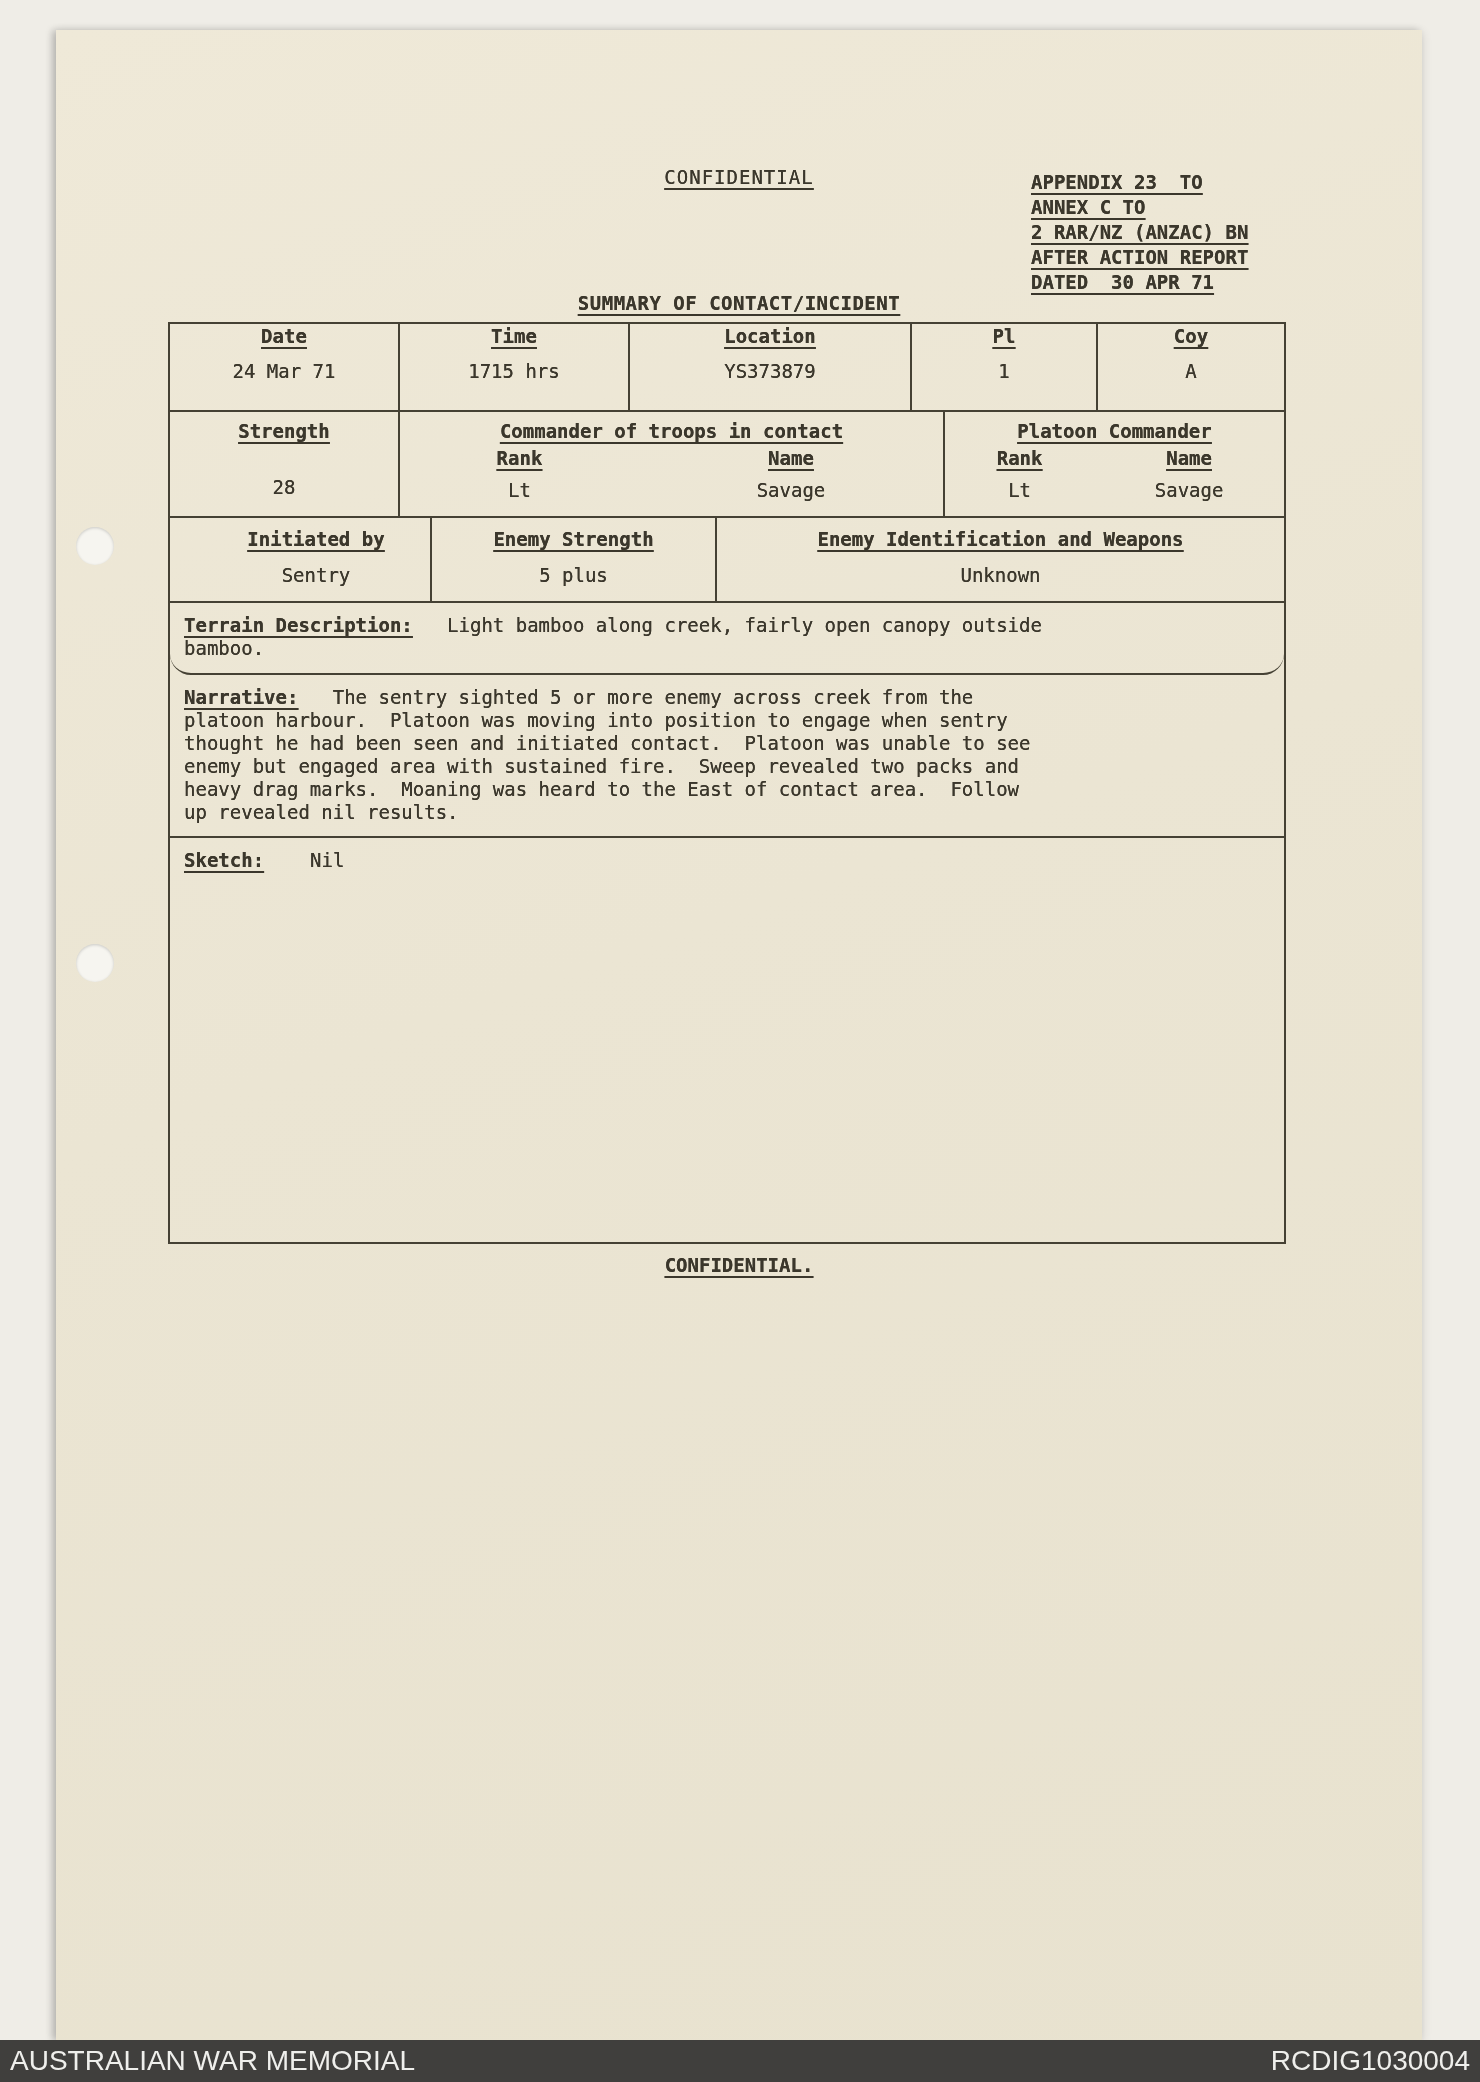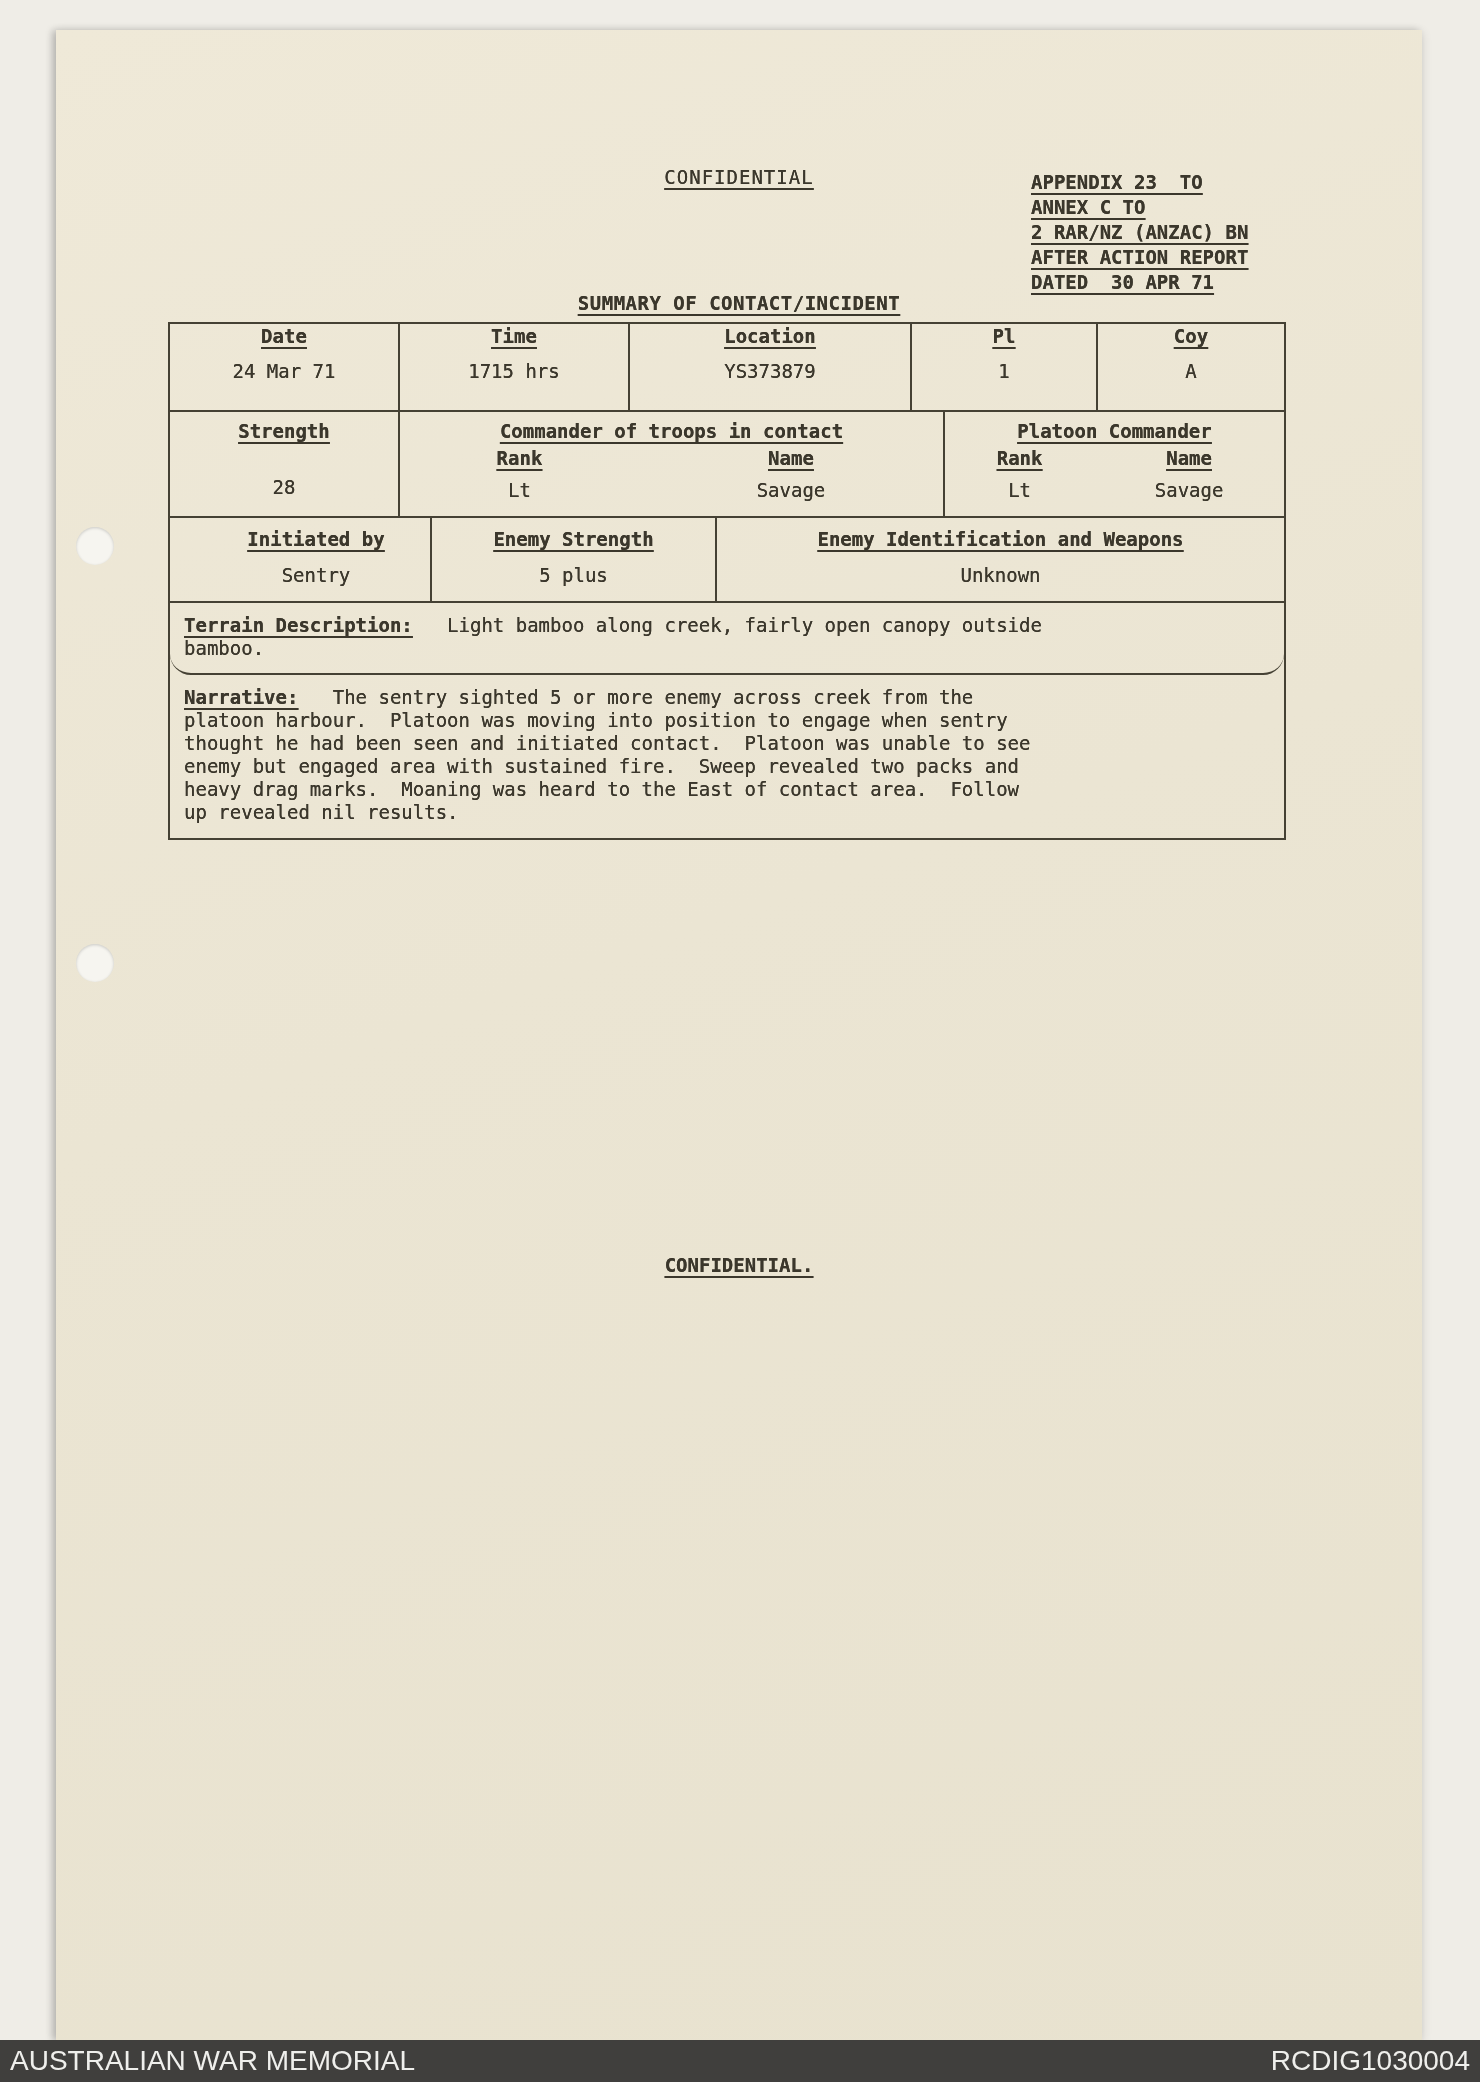--- a/index.html
+++ b/index.html
@@ -186,20 +186,25 @@
       <div class="block-cell">
         <span class="hdr u tw">Narrative:</span><span class="tw">   The sentry sighted 5 or more enemy across creek from the
 platoon harbour.  Platoon was moving into position to engage when sentry
 thought he had been seen and initiated contact.  Platoon was unable to see
 enemy but engaged area with sustained fire.  Sweep revealed two packs and
 heavy drag marks.  Moaning was heard to the East of contact area.  Follow
 up revealed nil results.</span>
       </div>
     </div>
 
+    <div class="row r-sketch">
+      <div class="block-cell">
+        <span class="hdr u tw">Sketch:</span><span class="sketch-val">Nil</span>
+      </div>
+    </div>
 
   </div>
 
   <div class="conf-bottom center tw u">CONFIDENTIAL.</div>
 
   <div class="hole hole1"></div>
   <div class="hole hole2"></div>
 
 </div>
 

